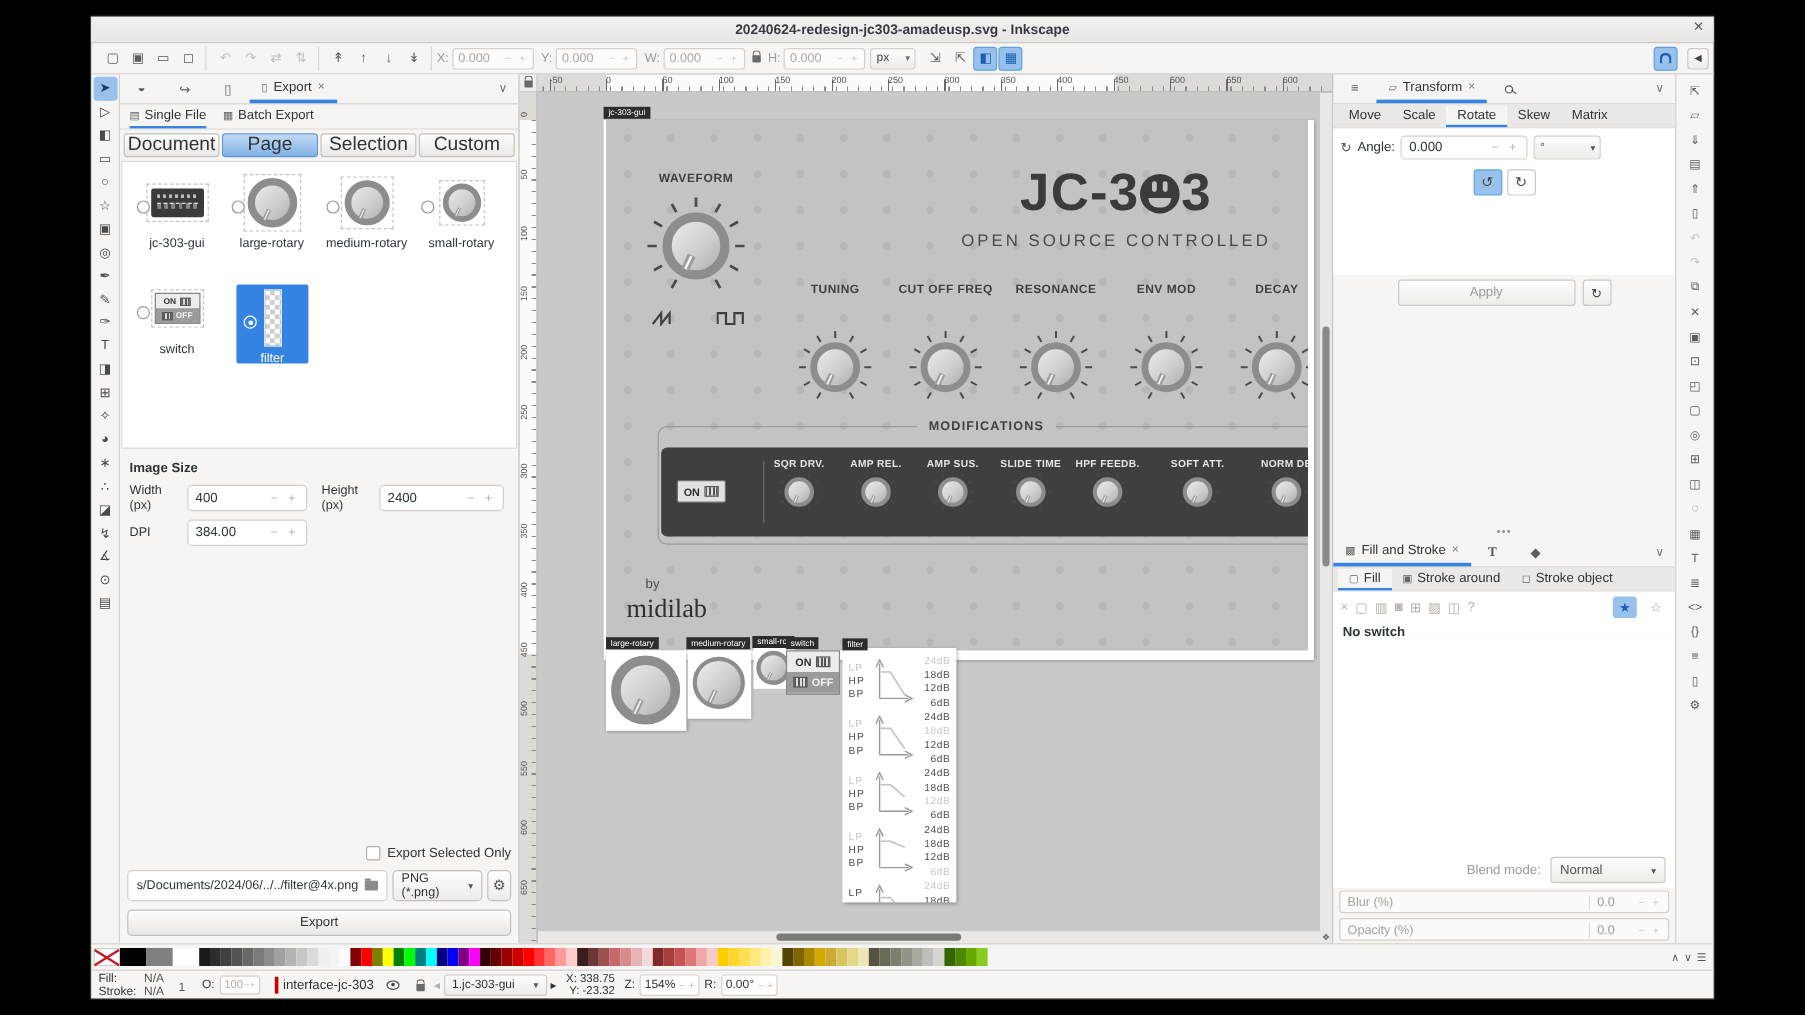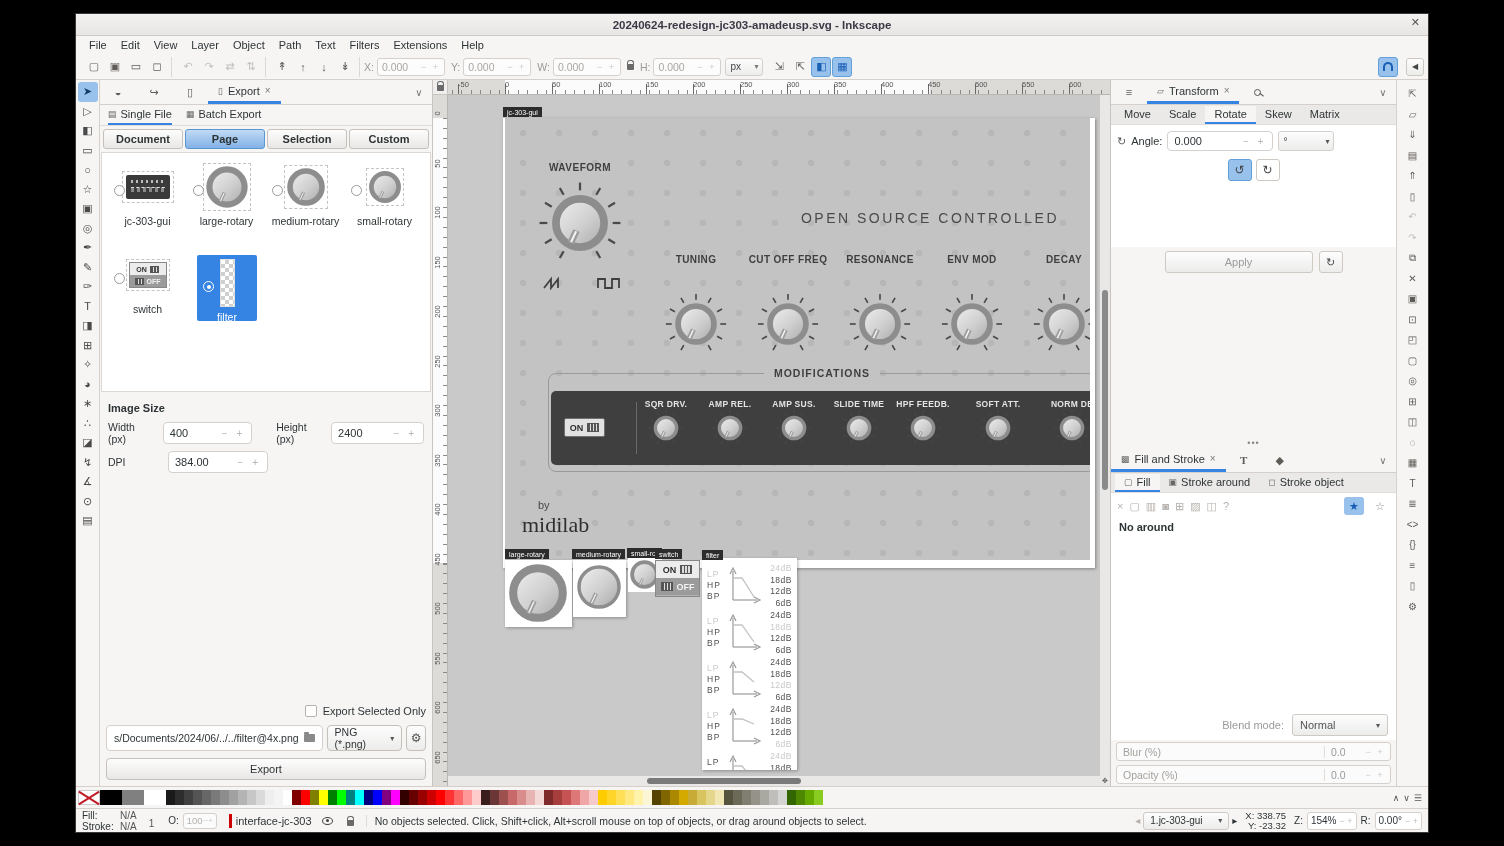--- a/index.html
+++ b/index.html
@@ -41,38 +41,38 @@
   .dicon { width:36px; height:100%; display:flex; align-items:center; justify-content:center; font-size:11px; color:#5f5b57; }
   .docktab { height:100%; display:flex; align-items:center; gap:5px; padding:0 10px; font-size:11px; border-bottom:3px solid transparent; color:#2e3436; }
   .docktab.active { border-bottom-color:#3584e4; }
   .docktab .x { color:#777; font-size:10px; }
   .chev { margin-left:auto; width:26px; text-align:center; color:#777; font-size:10px; }
   .modetabs { height:21px; flex:none; display:flex; align-items:center; padding-left:8px; gap:14px; border-bottom:1px solid #e0dcd8; }
   .modetab { display:flex; align-items:center; gap:4px; font-size:11px; height:100%; border-bottom:2px solid transparent; color:#2e3436; }
   .modetab.active { border-bottom-color:#3584e4; }
   .modetab .mi { font-size:9px; color:#666; }
   .areabtns { height:26px; flex:none; display:flex; align-items:center; gap:2px; padding:2px 3px; }
-  .segbtn { flex:1; height:20px; border:1px solid #c6c0ba; border-radius:3px; background:linear-gradient(#fdfdfd,#e9e7e5); font-size:11px; display:flex; align-items:center; justify-content:center;font-weight:bold; }
+  .segbtn { flex:1; height:20px; border:1px solid #c6c0ba; border-radius:3px; background:linear-gradient(#fdfdfd,#e9e7e5); font-size:16px; display:flex; align-items:center; justify-content:center; }
   .segbtn.active { background:linear-gradient(#c2daf4,#82b2e6); border-color:#5a96d0; }
   .itemsarea { height:240px; flex:none; background:#fff; border:1px solid #ddd8d3; margin:0 1px; padding:6px 6px; display:flex; flex-wrap:wrap; align-content:flex-start; }
   .xitem { width:79px; height:88px; display:flex; flex-direction:column; align-items:center; position:relative; }
   .xitem .iconwrap { height:48px; display:flex; align-items:center; justify-content:center; margin-top:4px; position:relative; }
   .xitem .xlabel { font-size:10.5px; margin-top:4px; color:#2e3436; }
   .xitem .radio { position:absolute; left:6px; top:26px; width:11px; height:11px; border:1px solid #9a9a9a; border-radius:50%; background:#fff; }
   .xitem.selected { background:#3584e4; border-radius:2px; width:60px; height:66px; margin:8px 10px 0 10px; }
   .xitem.selected .xlabel { color:#fff; }
   .xitem.selected .radio { border-color:#fff; background:#3584e4; }
   .xitem.selected .radio::after { content:""; position:absolute; left:2.5px; top:2.5px; width:4px; height:4px; background:#fff; border-radius:50%; }
   .bbox { border:1px dashed #c4c4c4; background:#fff; display:flex; align-items:center; justify-content:center; }
   .device { width:44px; height:24px; background:#3a3a3a; border-radius:2px; position:relative; }
   .device::before { content:""; position:absolute; left:5px; top:5px; right:5px; height:3px; background:repeating-linear-gradient(90deg,#bbb 0 2px,transparent 2px 5px); }
   .device::after { content:""; position:absolute; left:5px; top:12px; right:5px; height:4px; border-top:1px dashed #ddd; background:repeating-linear-gradient(90deg,#888 0 3px,transparent 3px 6px); }
   .checkerstrip { width:15px; height:48px; background:repeating-conic-gradient(#cfcfcf 0 25%, #fff 0 50%); background-size:8px 8px; border:1px solid #e0e0e0; }
   .sizehead { font-size:11px; font-weight:bold; margin:10px 8px 4px 8px; }
-  .sizerow { display:flex; align-items:center; gap:18px; padding:3px 8px; }
+  .sizerow { display:flex; align-items:center; gap:6px; padding:3px 8px; }
   .sizelbl { font-size:10.5px; color:#2e3436; width:42px; line-height:1.15; }
   .valfield { height:22px; background:#fff; border:1px solid #d5d0cb; border-radius:4px; display:flex; align-items:center; padding:0 6px; font-size:11px; }
   .valfield .v { flex:1; }
   .valfield .mm { font-size:10px; color:#b9b5b1; letter-spacing:3px; }
   .exbottom { margin-top:auto; padding:0 6px 6px 6px; }
   .exchk { display:flex; justify-content:flex-end; align-items:center; gap:6px; font-size:11px; margin:4px 0; }
   .cb { width:12px; height:12px; border:1px solid #b5b0ab; border-radius:2px; background:#fff; }
   .bgswatch { width:26px; height:16px; border:1px solid #c5c0bb; border-radius:2px; background:repeating-conic-gradient(#b9b9b9 0 25%, #fff 0 50%); background-size:8px 8px; }
   .pathrow { display:flex; gap:4px; margin:8px 0 0 0; }
   .pathfield { flex:1; height:26px; background:#fff; border:1px solid #d5d0cb; border-radius:4px; display:flex; align-items:center; gap:5px; padding:0 7px; font-size:10.5px; }
@@ -215,32 +215,20 @@
 <body>
 
 <div id="stage">
 <div id="window">
 
   <div class="titlebar">
     <span class="title">20240624-redesign-jc303-amadeusp.svg - Inkscape</span>
     <span class="close">✕</span>
   </div>
 
-  <div class="menubar" id="menubar">
-        <span>File</span>
-        <span>Edit</span>
-        <span>View</span>
-        <span>Layer</span>
-        <span>Object</span>
-        <span>Path</span>
-        <span>Text</span>
-        <span>Filters</span>
-        <span>Extensions</span>
-        <span>Help</span>
-      </div>
 
   <div class="cmdbar">
     <div class="tgroup" id="tg-select">
           <span class="tbtn">▢</span>
           <span class="tbtn">▣</span>
           <span class="tbtn">▭</span>
           <span class="tbtn">◻</span>
         </div>
     <div class="tgroup" id="tg-rotate">
           <span class="tbtn dim">↶</span>
@@ -534,20 +522,29 @@
                   <circle r="28" fill="url(#knobface)" stroke="#8d8d8d" stroke-width="9"></circle>
                   <line x1="-4.1" y1="8.9" x2="-10.9" y2="23.3" stroke="#9c9c9c" stroke-width="8"></line>
                   <line x1="-4.5" y1="9.6" x2="-10.4" y2="22.3" stroke="#f4f4f4" stroke-width="2.4"></line>
                 </svg></div>
           <svg width="22" height="14" style="position:absolute; left:38px; top:158px;">
                 <polyline points="1,12 8,3 8,12 15,3 15,12" fill="none" stroke="#3f3f3f" stroke-width="1.8"></polyline>
               </svg>
           <svg width="24" height="14" style="position:absolute; left:92px; top:158px;">
                 <polyline points="1,12 1,3 8,3 8,12 15,12 15,3 22,3 22,12" fill="none" stroke="#3f3f3f" stroke-width="1.8"></polyline>
               </svg>
+          <div class="logo">
+            <span>JC-3</span>
+                <span class="smiley">
+                  <i class="l"></i>
+                  <i class="r"></i>
+                  <b></b>
+                </span>
+                <span>3</span>
+          </div>
           <div class="subtitle">OPEN SOURCE CONTROLLED</div>
           <div id="mainknobs" class="knobrow">
                 <div class="kcell" style="left: 155px; top: 136px; width: 72px;">
                   <div class="klabel">TUNING</div>
                   <div><svg width="64" height="64" viewBox="-50 -50 100 100">
                       <line x1="-19.0" y1="32.9" x2="-23.5" y2="40.7" stroke="#4a4a4a" stroke-width="2.6"></line>
                       <line x1="-32.9" y1="19.0" x2="-40.7" y2="23.5" stroke="#4a4a4a" stroke-width="2.6"></line>
                       <line x1="-38.0" y1="-0.0" x2="-47.0" y2="-0.0" stroke="#4a4a4a" stroke-width="2.6"></line>
                       <line x1="-32.9" y1="-19.0" x2="-40.7" y2="-23.5" stroke="#4a4a4a" stroke-width="2.6"></line>
                       <line x1="-19.0" y1="-32.9" x2="-23.5" y2="-40.7" stroke="#4a4a4a" stroke-width="2.6"></line>
@@ -998,21 +995,21 @@
               <span class="pico">▥</span>
               <span class="pico">◙</span>
               <span class="pico">⊞</span>
               <span class="pico">▨</span>
               <span class="pico">◫</span>
               <span class="pico">?</span>
               <span style="flex: 1 1 0%;"></span>
               <span class="starbtn blue">★</span>
               <span class="starbtn">☆</span>
             </div>
-        <div class="noobj">No around</div>
+        <div class="noobj">No switch</div>
         <div class="fswhite"></div>
         <div class="blendrow">
           <span class="blendlbl">Blend mode:</span>
           <span class="blenddrop">
                 <span>Normal</span>
                 <span style="font-size:8px;">▾</span>
               </span>
         </div>
         <div class="sliderrow">
           <span class="sl">Blur (%)</span>
@@ -1156,21 +1153,20 @@
     <span class="swidth">1</span>
     <span style="margin-left:8px;">O:</span>
     <span class="obox">
           <span>100</span>
           <span style="font-size:8px;color:#d0ccc8;">−+</span>
         </span>
     <span class="layerbar"></span>
     <span style="font-size:11px;">interface-jc-303</span>
     <span class="eye"></span>
     <span class="lockicon"></span>
-    <span class="statmsg">No objects selected. Click, Shift+click, Alt+scroll mouse on top of objects, or drag around objects to select.</span>
     <div class="pagenav">
       <span style="color:#b5b0ab;">◂</span>
       <span class="pagebox">
             <span>1.jc-303-gui</span>
             <span style="font-size:8px;color:#555;">▾</span>
           </span>
       <span>▸</span>
     </div>
     <div class="xyblock">
       <span><span>X:</span> <span>338.75</span></span>

